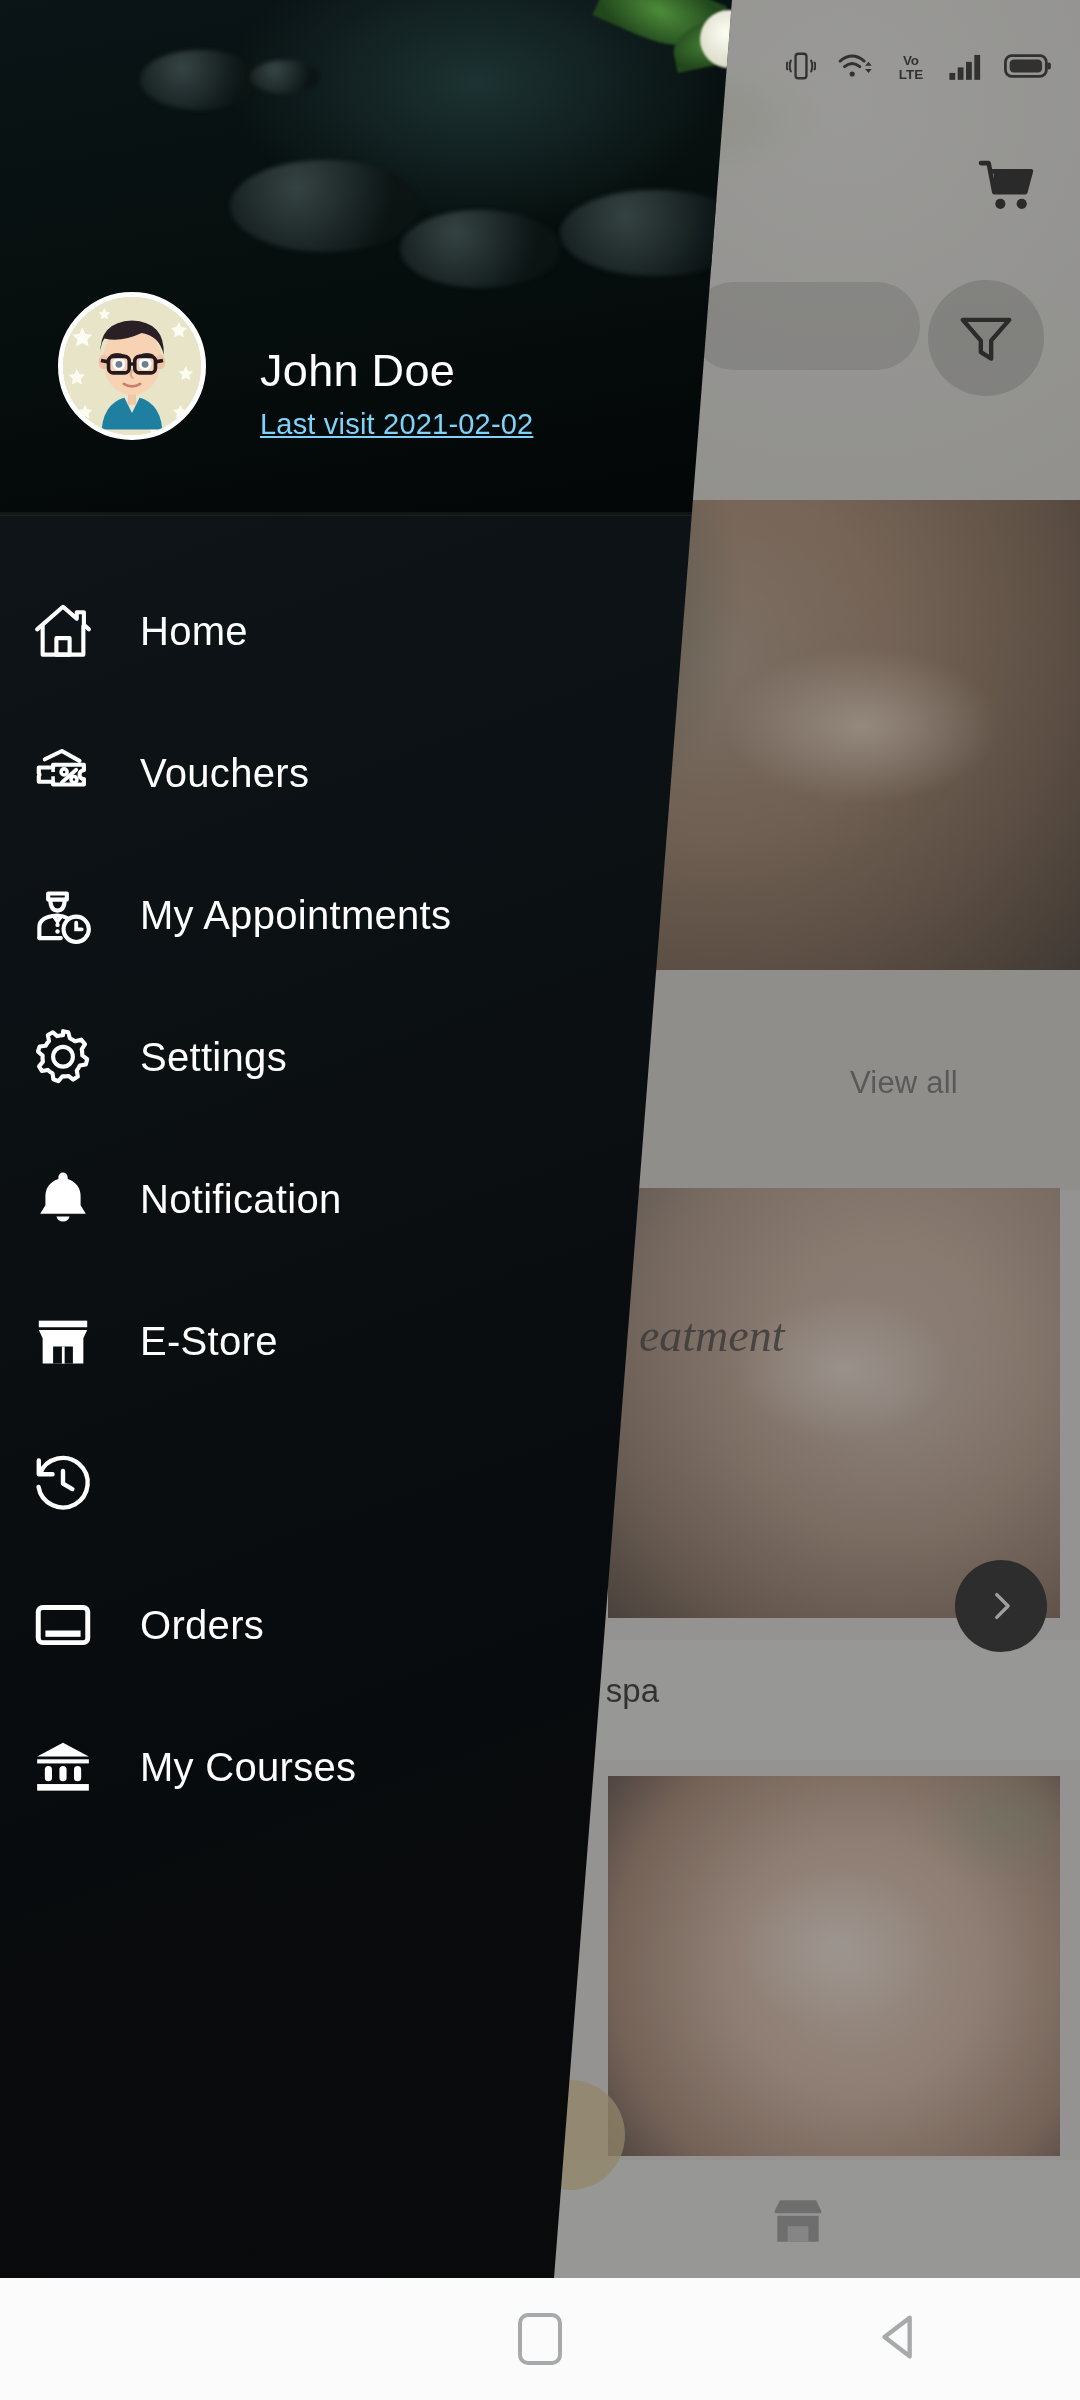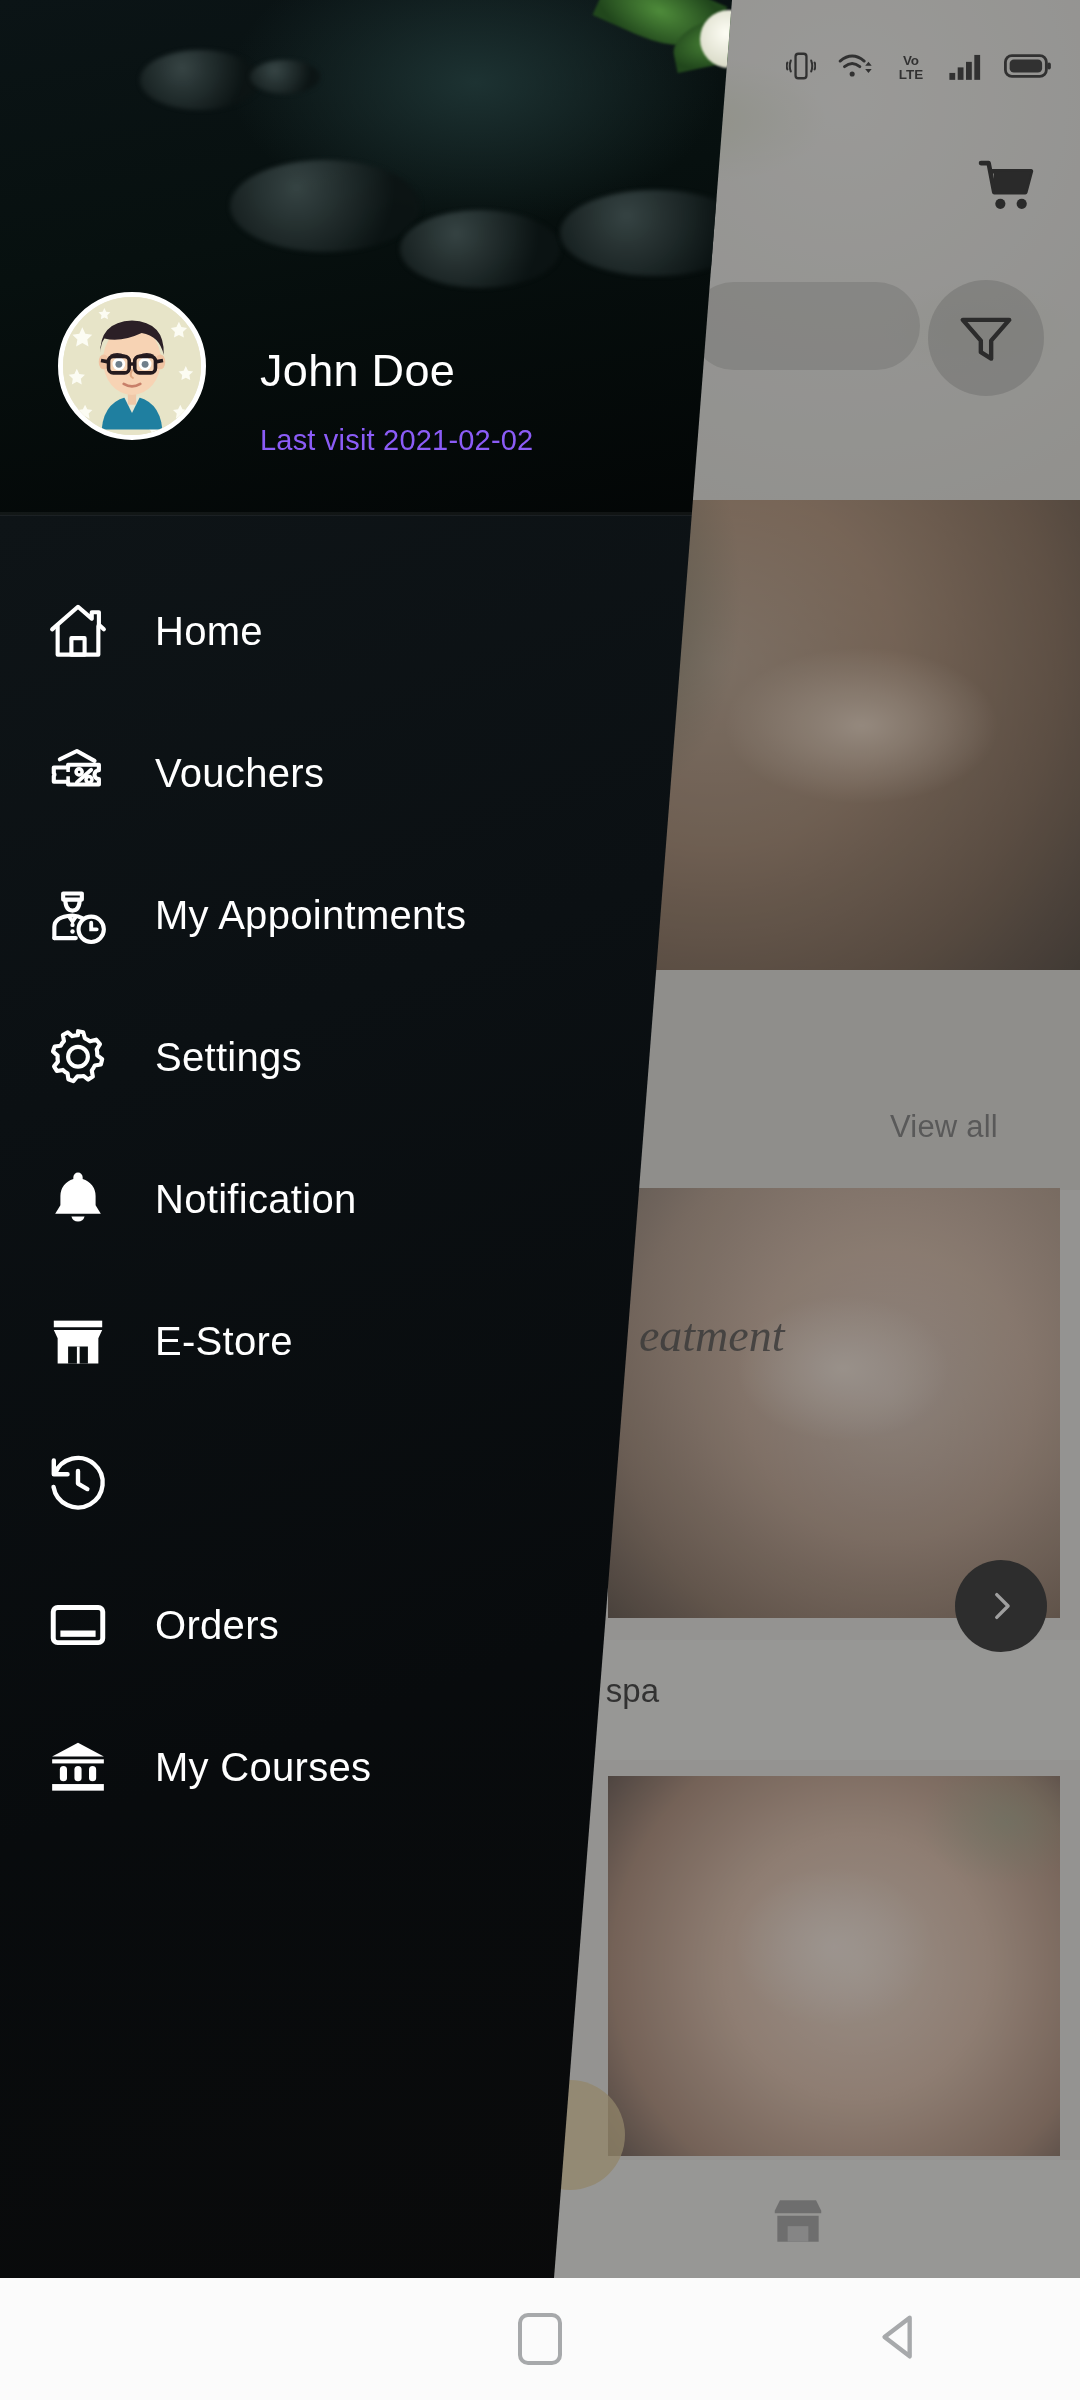--- a/index.html
+++ b/index.html
@@ -57,22 +57,22 @@
       radial-gradient(ellipse 210px 120px at 58% 48%, rgba(245,222,200,.85), transparent 65%),
       radial-gradient(ellipse 170px 300px at 12% 20%, rgba(60,80,55,.55), transparent 70%),
       linear-gradient(180deg, rgba(0,0,0,.12), rgba(0,0,0,.25));
   }
 
   .bg-gapband {
     position:absolute; left:560px; top:970px; width:520px; height:220px;
     background:#dedcd6;
   }
   .bg-viewall {
-    position:absolute; left:890px; top:1065px;
-    font-size:31px; color:#6e6e6e; letter-spacing:.2px;margin-top:44px;
+    position:absolute; left:850px; top:1065px;
+    font-size:31px; color:#6e6e6e; letter-spacing:.2px;
   }
 
   .bg-card2 {
     position:absolute; left:560px; top:1190px; width:520px; height:450px;
     background:#e9e7e1;
   }
   .bg-card2-img {
     position:absolute; left:608px; top:1188px; width:452px; height:430px;
     background: radial-gradient(circle at 62% 48%, #e8cdbb 0%, #d2ac92 40%, #9c7b63 75%, #5d4staging 100%);
     background: radial-gradient(circle at 62% 48%, #e8cdbb 0%, #d2ac92 40%, #9c7b63 75%, #5d493b 100%);
@@ -168,29 +168,29 @@
     border-radius:50%; border:5px solid #ffffff; overflow:hidden;
     background:#e7e5cd;
   }
   .avatar-inner { position:absolute; inset:0; }
   .username {
     position:absolute; left:260px; top:345px;
     font-size:45px; color:#ffffff; font-weight:400; letter-spacing:.3px;
     white-space:nowrap;
   }
   .lastvisit {
-    position:absolute; left:260px; top:424px;
-    font-size:29px; color:#8b5cf6; letter-spacing:.2px; white-space:nowrap;
+    position:absolute; left:260px; top:408px;
+    font-size:29px; color:#7dd3fc; letter-spacing:.2px; white-space:nowrap;text-decoration:underline;
   }
 
   
   #menu { position:absolute; left:0; top:560px; width:760px; }
   .menu-item {
     position:relative; height:142px; display:flex; align-items:center;
-    padding-left:39px;
+    padding-left:24px;
   }
   .menu-icon {
     width:78px; min-width:78px; height:78px;
     display:flex; align-items:center; justify-content:center;
   }
   .menu-label {
     margin-left:38px; font-size:40px; color:#ffffff;
     font-weight:400; letter-spacing:.3px; white-space:nowrap;
   }
 

